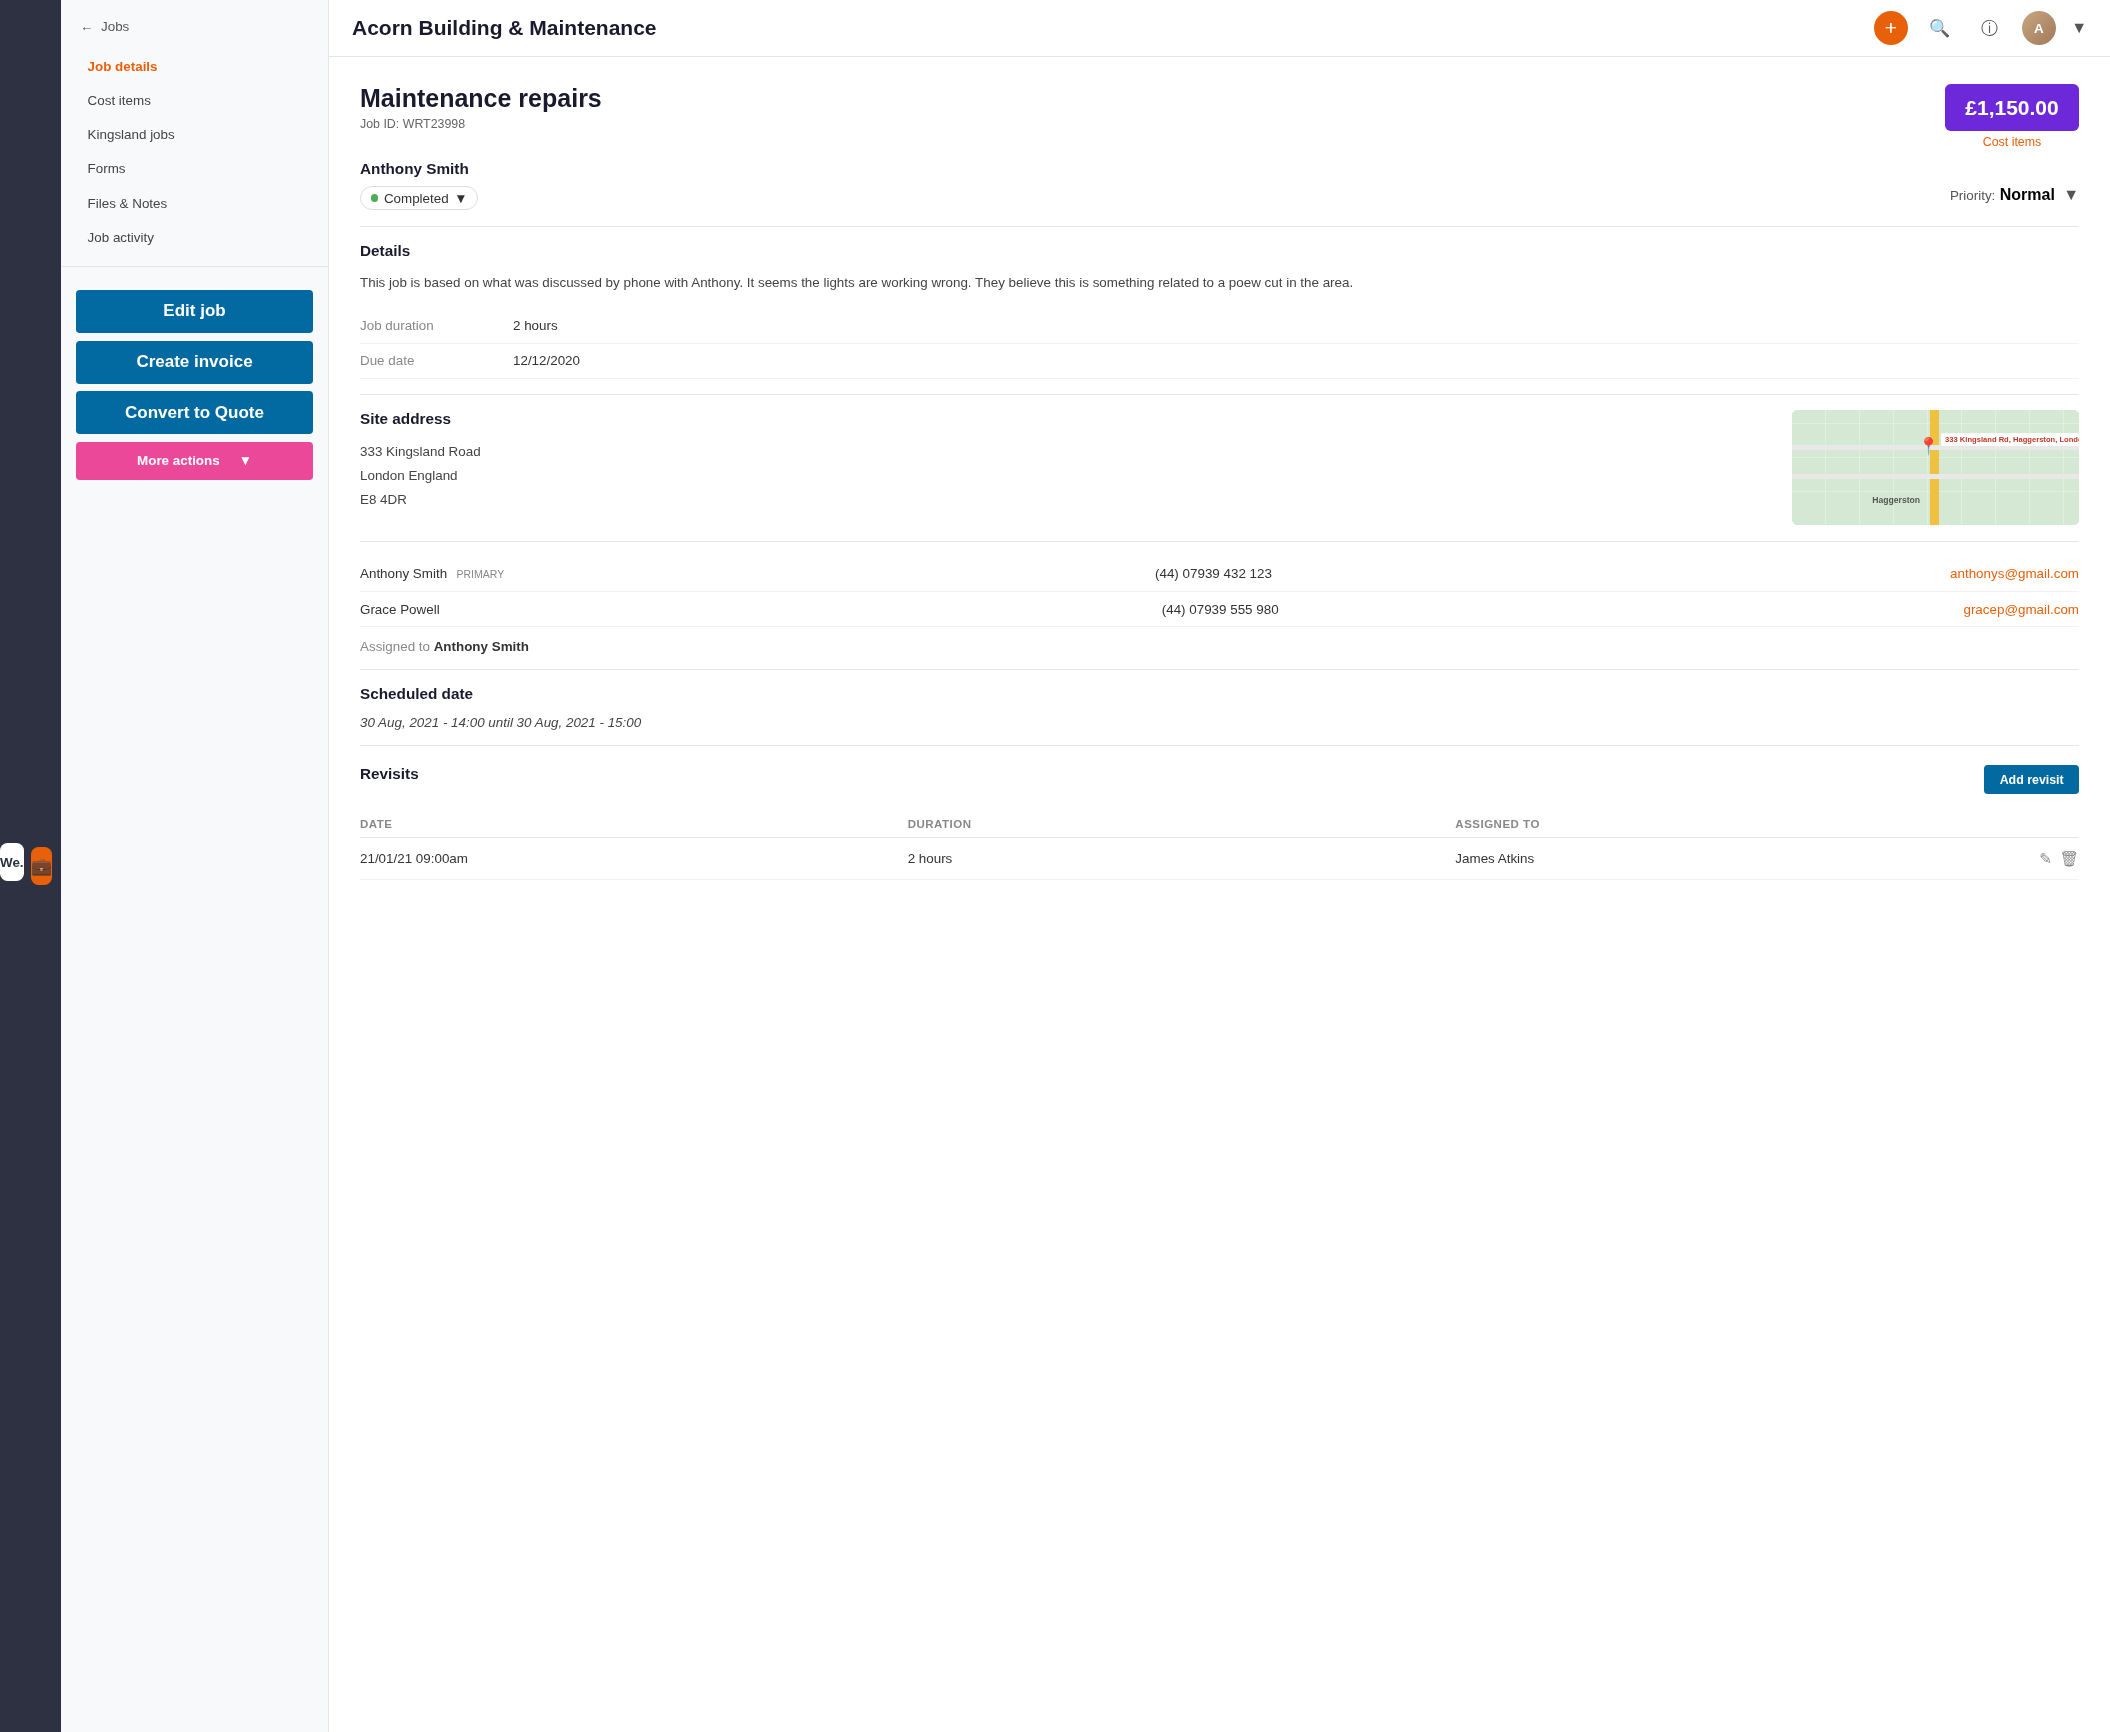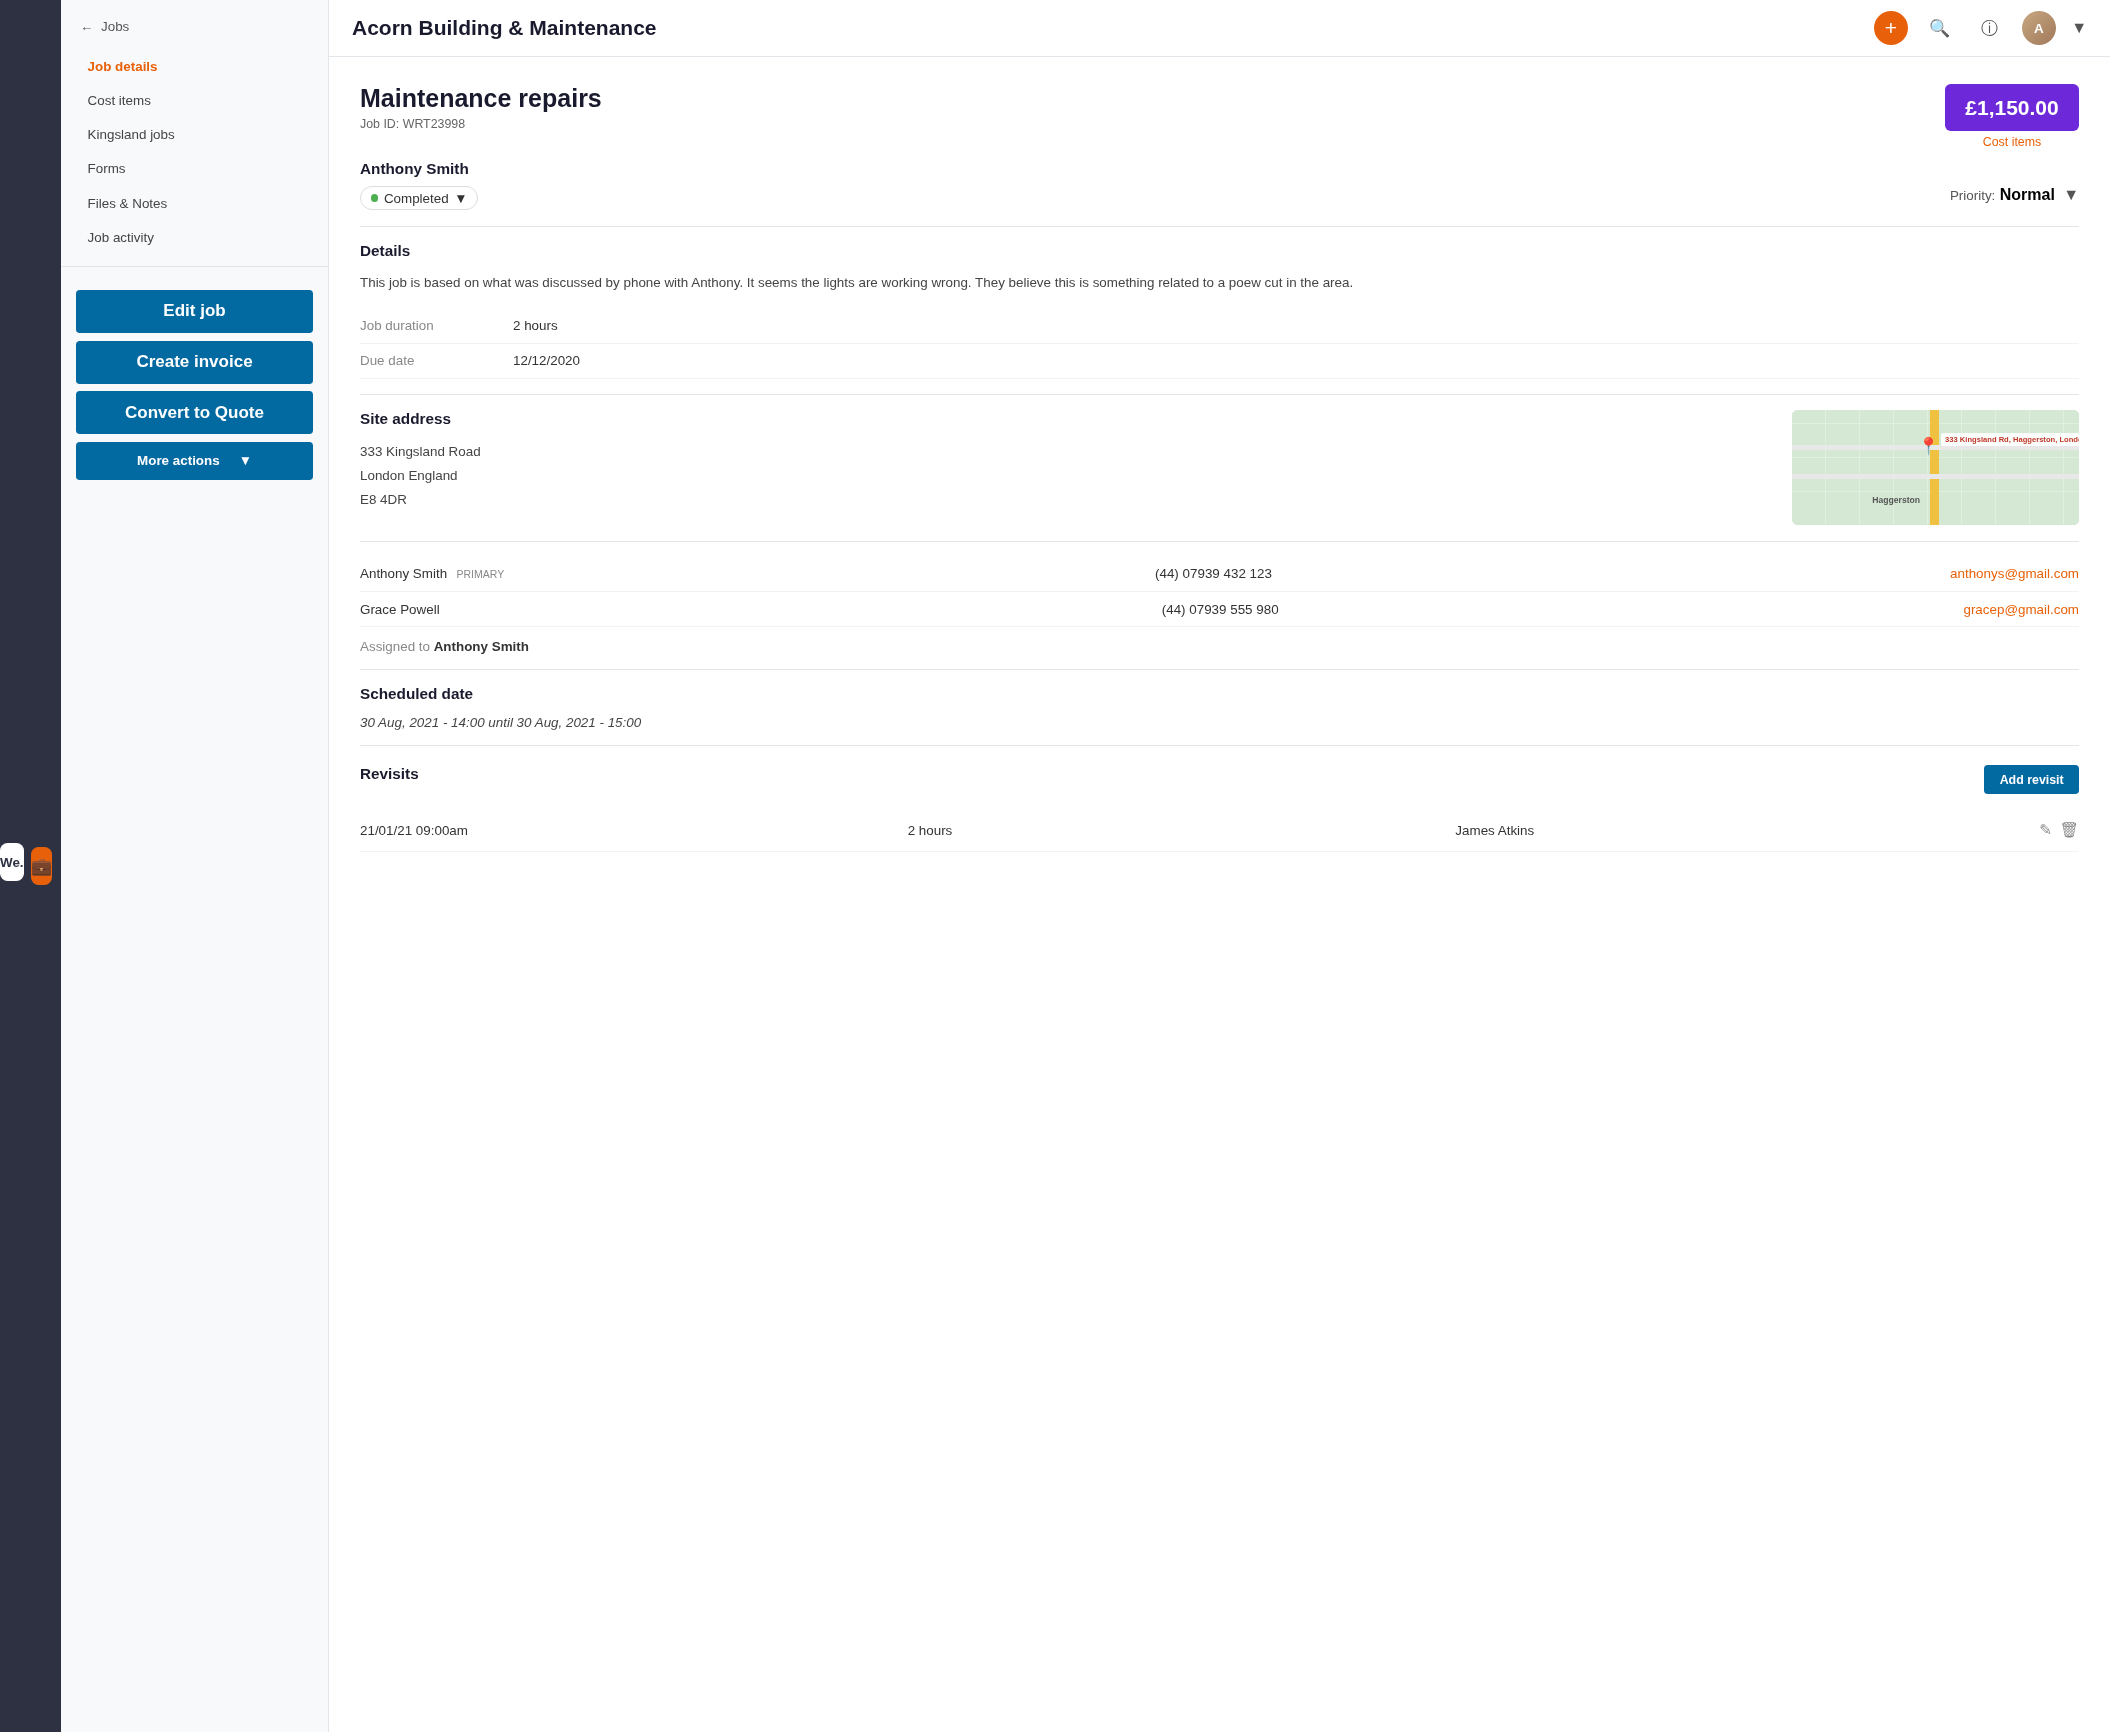--- a/index.html
+++ b/index.html
@@ -69,21 +69,21 @@
       color: #fff;
       border: none;
       border-radius: 3.8px;
       padding: 11.5px;
       font-size: 17px;
       font-weight: 600;
       cursor: pointer;
       width: 100%;
     }
     .btn-gray {
-      background: #0369a1;
+      background: #ec4899;
       color: #fff;
       border: none;
       border-radius: 3.8px;
       padding: 11.5px;
       font-size: 13.4px;
       font-weight: 600;
       cursor: pointer;
       width: 100%;
       display: flex; align-items: center; justify-content: center; gap: 19px;
     }
@@ -440,20 +440,26 @@
       <div class="scheduled-date">30 Aug, 2021 - 14:00 until 30 Aug, 2021 - 15:00</div>
     </div>
 
     <div class="section-divider"></div>
 
     <div class="revisits-section">
       <div class="revisits-header">
         <div class="section-title">Revisits</div>
         <button class="btn-add-revisit">Add revisit</button>
       </div>
+      <div class="table-header">
+        <div class="table-col-header">DATE</div>
+        <div class="table-col-header">DURATION</div>
+        <div class="table-col-header">ASSIGNED TO</div>
+        <div class="table-col-header"></div>
+      </div>
       <div class="table-row">
         <div class="table-cell">21/01/21 09:00am</div>
         <div class="table-cell">2 hours</div>
         <div class="table-cell">James Atkins</div>
         <div class="table-actions">
           <span class="action-icon">✎</span>
           <span class="action-icon">🗑</span>
         </div>
       </div>
     </div>

